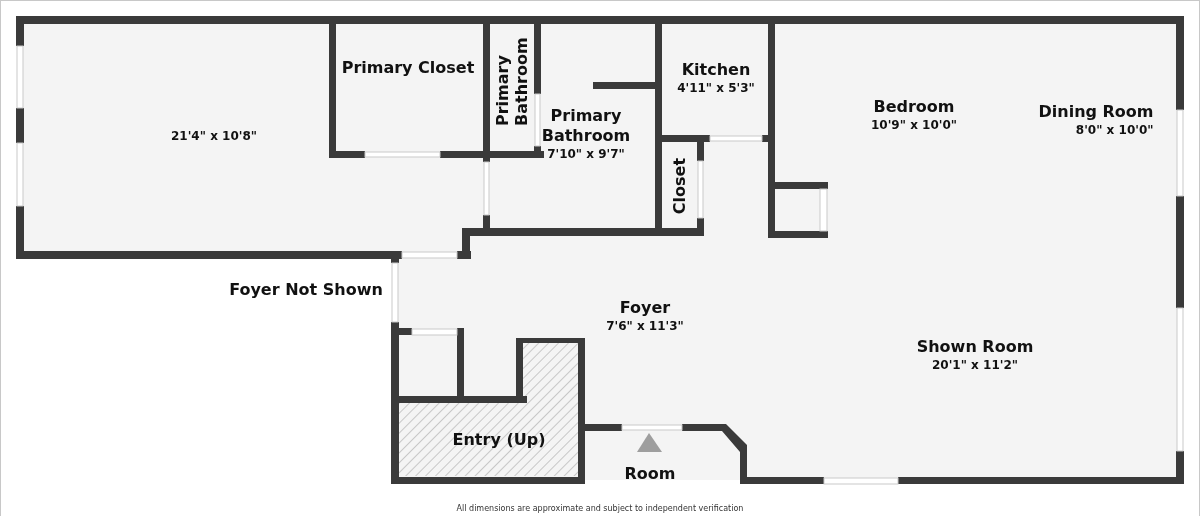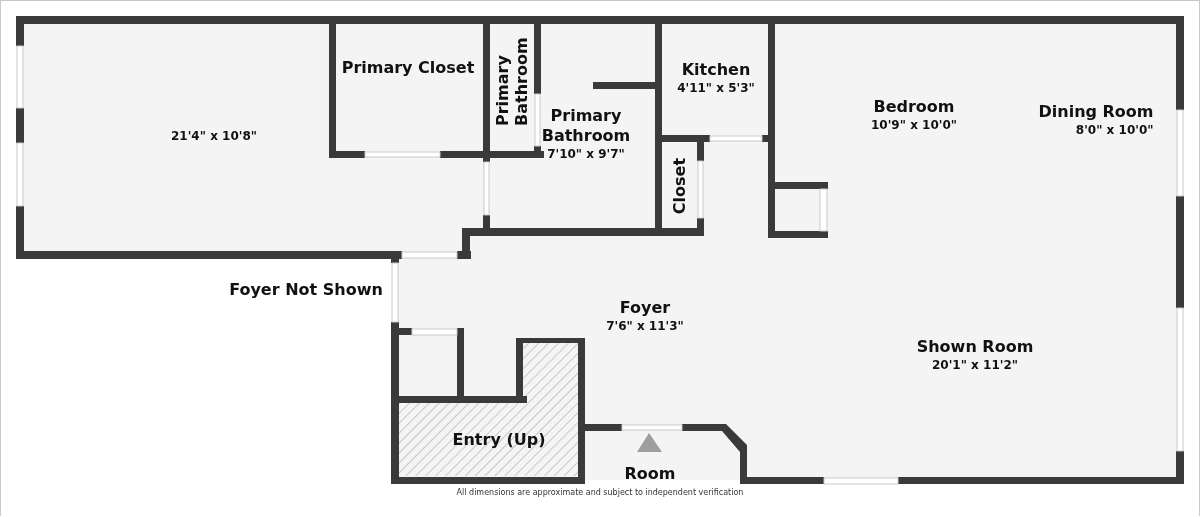--- a/index.html
+++ b/index.html
@@ -3,21 +3,21 @@
 <meta charset="utf-8">
 <style>
   html, body { margin: 0; padding: 0; background: #ffffff; }
   body { width: 1200px; height: 517px; position: relative; overflow: hidden; font-family: "DejaVu Sans", sans-serif; }
   .frame { position: absolute; left: 0; top: 0; width: 1198px; height: 515px; border: 1px solid #c8c8c8; border-bottom: none; }
   svg.plan { position: absolute; left: 0; top: 0; }
   .lbl { position: absolute; text-align: center; color: #111; white-space: nowrap; transform: translateX(-50%); }
   .lbl .name { font-weight: bold; font-size: 16px; line-height: 20px; display: block; }
   .lbl .dim { font-weight: bold; font-size: 12px; line-height: 16px; display: block; }
   .vert { position: absolute; font-weight: bold; font-size: 16px; line-height: 19px; color: #111; transform-origin: center center; transform: translate(-50%, -50%) rotate(-90deg); text-align: center; white-space: nowrap; }
-  .note { position: absolute; left: 600px; top: 488px; transform: translateX(-50%); font-size: 8px; color: #333; white-space: nowrap; }
+  .note { position: absolute; left: 600px; top: 504px; transform: translateX(-50%); font-size: 8px; color: #333; white-space: nowrap; }
 </style>
 </head>
 <body>
 
 <div class="frame"></div>
 
 <svg class="plan" width="1200" height="517" viewBox="0 0 1200 517">
   <defs>
     <pattern id="hatch" patternUnits="userSpaceOnUse" width="7" height="7" patternTransform="rotate(45)">
       <rect width="7" height="7" fill="#f4f4f4"></rect>

